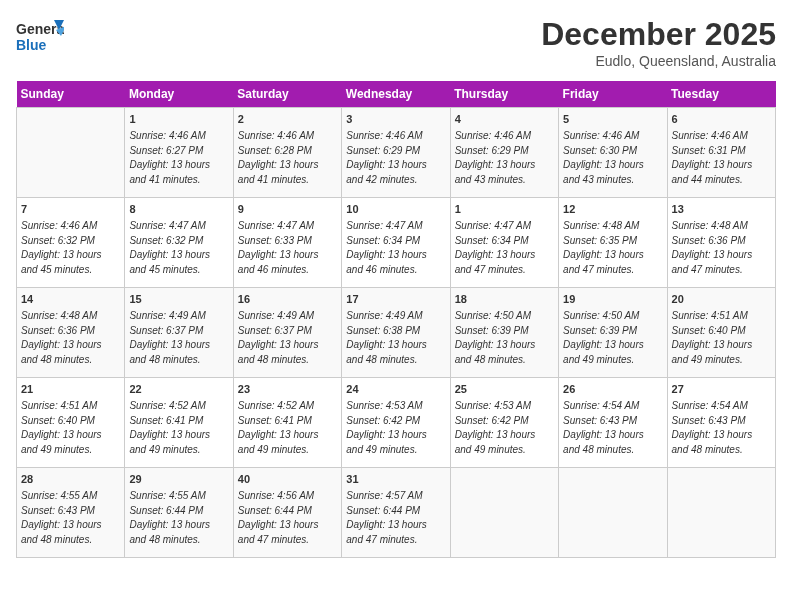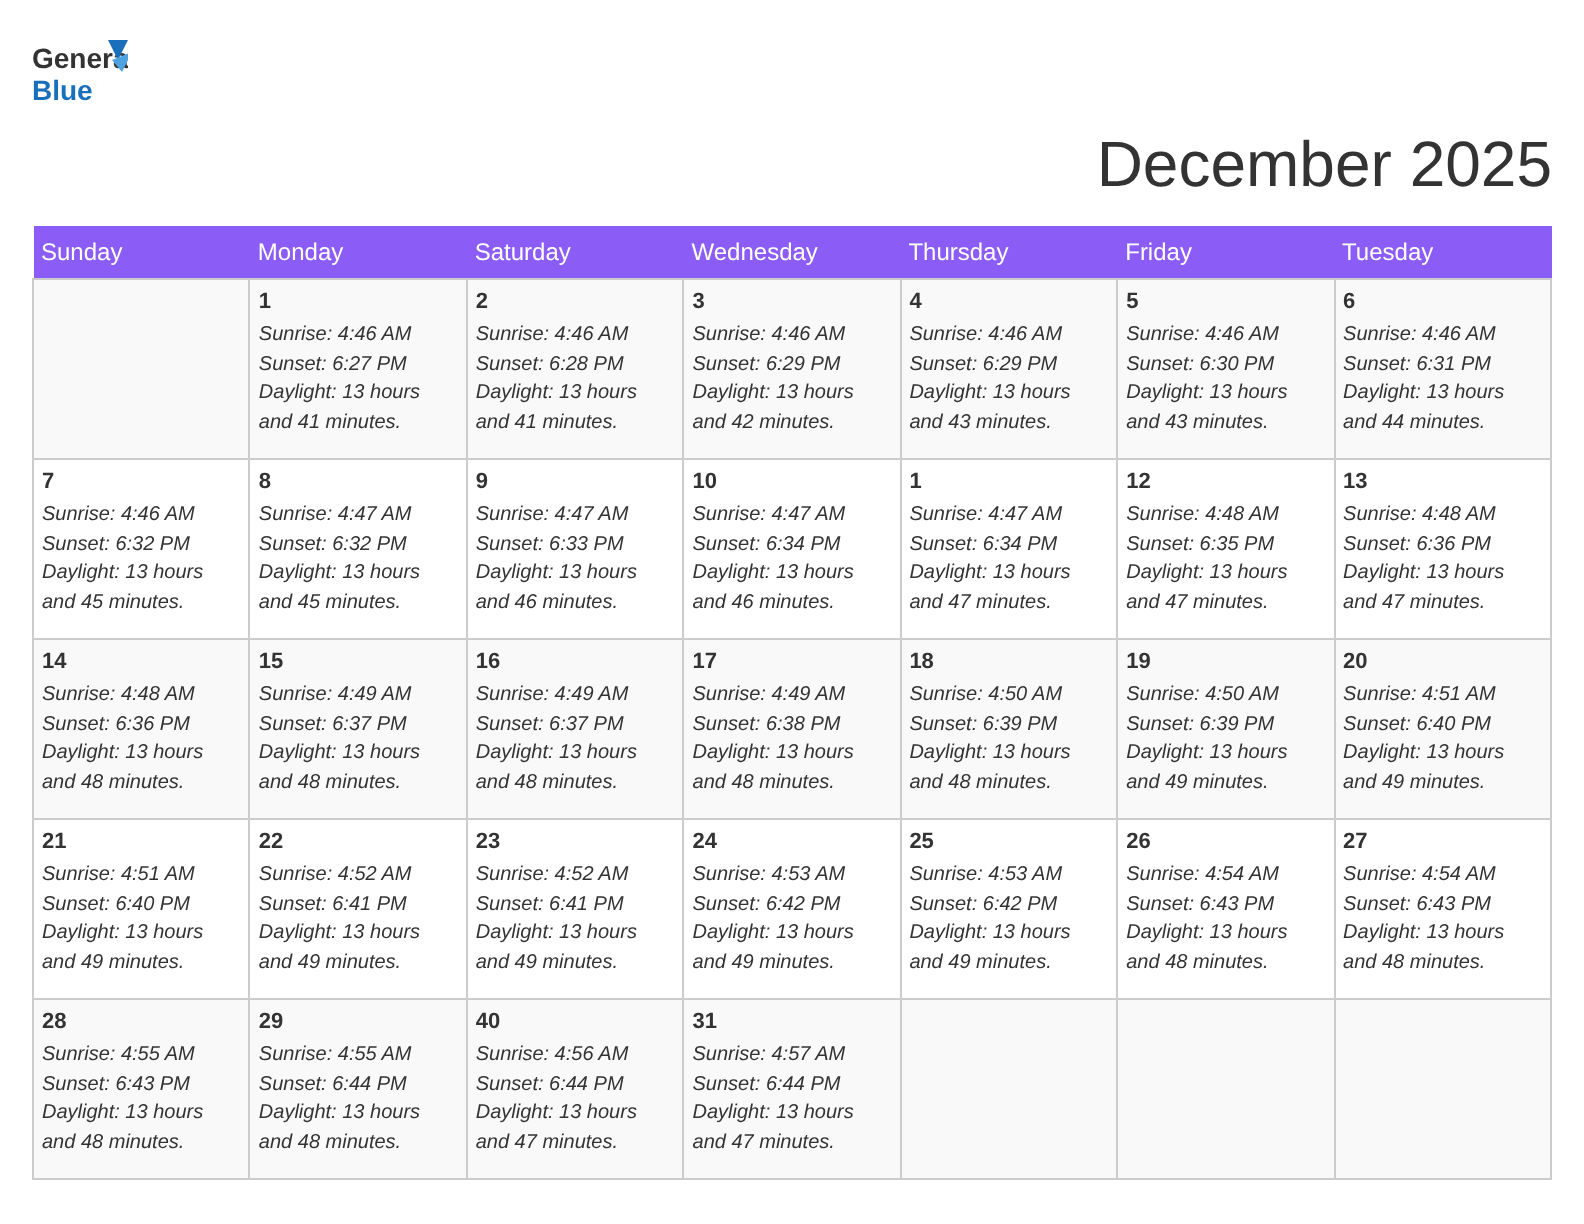--- a/index.html
+++ b/index.html
@@ -26,40 +26,39 @@
     .logo-icon {
       width: 48px;
       height: 40px;
       margin-right: 4px;
     }
     .title-area {
       text-align: right;
     }
     .month-title {
       font-size: 32px;
-      font-weight: normal;
+      font-weight: bold;
       color: #333;
-      margin-top: 48px;
     }
     .subtitle {
       font-size: 14px;
       color: #555;
     }
     table {
       width: 100%;
       border-collapse: collapse;
       font-size: 10.5px;
     }
     thead tr th {
-      background-color: #8b5cf6;
+      background-color: #a21caf;
       color: #fff;
       padding: 6px 4px;
       text-align: left;
       font-size: 12px;
-      font-weight: normal;
+      font-weight: bold;
     }
     tbody tr td {
       border: 1px solid #ccc;
       vertical-align: top;
       padding: 4px;
       min-height: 80px;
       height: 90px;
       color: #333;
       font-size: 10px;
       line-height: 1.4;
@@ -92,20 +91,21 @@
   <div class="logo">
     <svg class="logo-icon" viewBox="0 0 48 40">
       <text x="0" y="18" font-size="14" font-weight="bold" fill="#333" font-family="Arial">General</text>
       <text x="0" y="34" font-size="14" font-weight="bold" fill="#1a6fba" font-family="Arial">Blue</text>
       <polygon points="38,4 48,4 43,14" fill="#1a6fba"></polygon>
       <polygon points="40,14 50,10 45,20" fill="#4fa3e0"></polygon>
     </svg>
   </div>
   <div class="title-area">
     <div class="month-title">December 2025</div>
+    <div class="subtitle">Eudlo, Queensland, Australia</div>
   </div>
 </div>
 
 <table>
   <thead>
     <tr>
     <th>Sunday</th>
         <th>Monday</th>
         <th>Saturday</th>
         <th>Wednesday</th>

